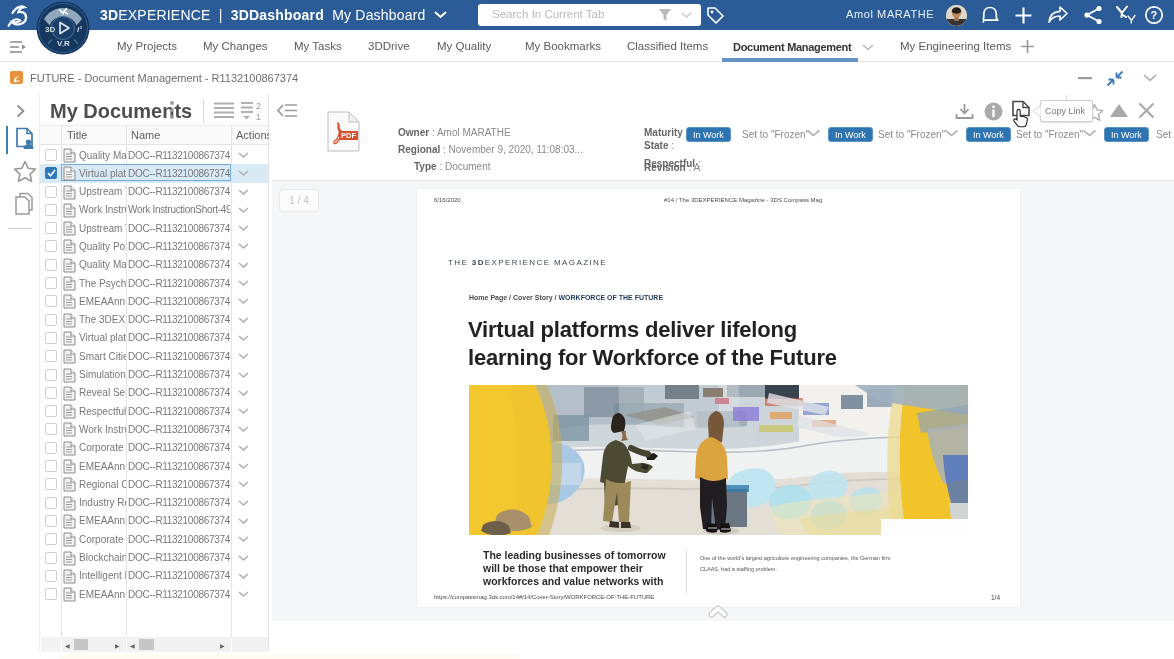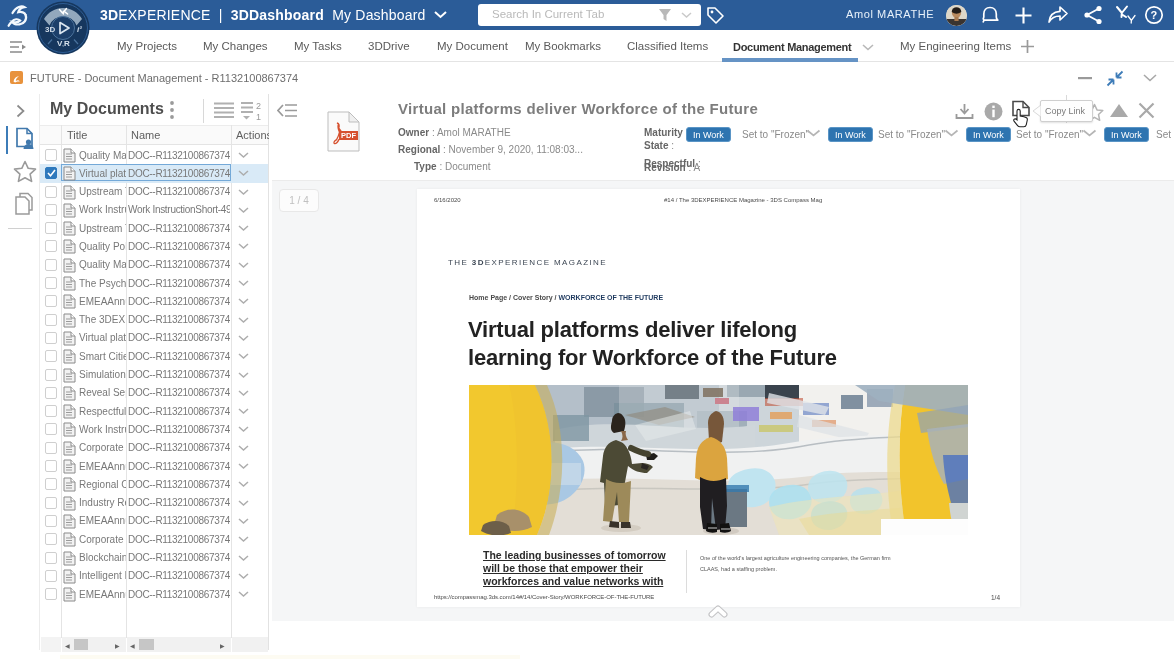--- a/index.html
+++ b/index.html
@@ -24,21 +24,21 @@
 
 
 #enoviabar { position:absolute; left:0; top:62px; width:1174px; height:32px; background:#fff; }
 #enoviaicon { position:absolute; left:10px; top:71px; width:13px; height:13px; background:#e8923c; border-radius:2px; }
 #enoviatxt { position:absolute; left:30px; top:72px; font-size:11px; color:#6d6d6d; }
 
 
 #rail { position:absolute; left:0; top:94px; width:40px; height:556px; background:#fff; border-right:1px solid #ececec; }
 #leftpanel { position:absolute; left:40px; top:94px; width:228px; height:556px; background:#fff; }
 #divider { position:absolute; left:268px; top:94px; width:1px; height:556px; background:#e2e2e2; }
-#paneltitle { position:absolute; left:50px; top:100px; font-size:16px; font-weight:bold; color:#4e4e4e;text-align:right; }
+#paneltitle { position:absolute; left:50px; top:100px; font-size:20px; font-weight:bold; color:#4e4e4e;text-align:right; }
 
 
 #thead { position:absolute; left:40px; top:125px; width:228px; height:20px; background:#fafafa; border-top:1px solid #ececec; border-bottom:1px solid #e4e4e4; }
 .colline { position:absolute; width:1px; background:#e4e4e4; }
 .hlabel { position:absolute; top:129px; font-size:11px; color:#5f5f5f; }
 #rows { position:absolute; left:40px; top:146px; width:228px; }
 .row { position:relative; width:228px; height:18.3px; }
 .row .cb { position:absolute; left:5px; top:3px; width:12px; height:12px; border:1px solid #cfcfcf; border-radius:2px; background:#fff; }
 .row .title { position:absolute; left:39px; top:3.5px; width:47px; font-size:10px; color:#787878; white-space:nowrap; overflow:hidden; }
 .row .name { position:absolute; left:88px; top:3.5px; width:102px; font-size:10px; letter-spacing:-0.3px; color:#787878; white-space:nowrap; overflow:hidden; }
@@ -63,21 +63,21 @@
 #viewer { position:absolute; left:272px; top:180px; width:902px; height:441px; background:#f5f6f7; border-top:1px solid #ebebeb; }
 #pagebadge { position:absolute; left:279px; top:189px; width:40px; height:23px; background:#fcfcfc; border:1px solid #e8e8e8; border-radius:4px; color:#c0c0c0; font-size:10px; text-align:center; line-height:22px; }
 #page { position:absolute; left:417px; top:189px; width:603px; height:418px; background:#fff; box-shadow:0 0 3px rgba(0,0,0,0.06); }
 
 
 .pdftiny { position:absolute; font-size:6px; color:#4a4a4a; }
 #mag { position:absolute; left:448px; top:258px; font-size:8px; letter-spacing:1.4px; color:#3d4754; }
 #crumb { position:absolute; left:469px; top:294px; font-size:7px; font-weight:bold; color:#4a4a4a; }
 #crumb .wf { color:#1f3a5f; }
 #h1a { position:absolute; left:468px; top:316px; width:420px; font-size:22px; line-height:28px; font-weight:bold; color:#222; letter-spacing:-0.2px; }
-#colbold { position:absolute; left:483px; top:549px; width:195px; font-size:10.5px; line-height:13px; font-weight:bold; color:#2a2a2a;text-decoration:underline; }
+#colbold { position:absolute; left:483px; top:549px; width:195px; font-size:10.5px; line-height:13px; font-weight:bold; color:#2a2a2a; }
 #coldiv { position:absolute; left:686px; top:550px; width:1px; height:43px; background:#dcdcdc; }
 #colsmall { position:absolute; left:700px; top:553px; width:200px; font-size:5.5px; line-height:11px; color:#555; }
 #pgurl { position:absolute; left:434px; top:594px; font-size:6px; letter-spacing:-0.05px; color:#4a4a4a; }
 #pgnum { position:absolute; left:991px; top:594px; font-size:6.5px; color:#4a4a4a; }
 </style>
 </head>
 <body>
 <div id="stage">
 
   <div id="topbar"></div>
@@ -154,21 +154,21 @@
 
   <div id="tabbar"></div>
   <svg class="abs" style="left:9px;top:40px;" width="20" height="14" viewBox="0 0 20 14">
     <path d="M1 2 h12 M1 7 h9 M1 12 h12" stroke="#8a8a8a" stroke-width="1.6"></path>
     <path d="M13 4.5 l4 2.5 -4 2.5 z" fill="#8a8a8a"></path>
   </svg>
   <span class="tab" style="left:117px">My Projects</span>
   <span class="tab" style="left:203px">My Changes</span>
   <span class="tab" style="left:294px">My Tasks</span>
   <span class="tab" style="left:368px">3DDrive</span>
-  <span class="tab" style="left:437px">My Document</span>
+  <span class="tab" style="left:437px">My Quality</span>
   <span class="tab" style="left:525px">My Bookmarks</span>
   <span class="tab" style="left:627px">Classified Items</span>
   <span class="tab" style="left:733px; color:#333; font-weight:bold; font-size:11px; letter-spacing:-0.3px; top:41px;">Document Management</span>
   <svg class="abs" style="left:862px;top:44px;" width="12" height="8" viewBox="0 0 12 8">
       <path d="M1 1 l5 4.5 L11 1" fill="none" stroke="#b8b8b8" stroke-width="1.6"></path>
     </svg>
   <span class="tab" style="left:900px">My Engineering Items</span>
   <svg class="abs" style="left:1020px;top:39px;" width="15" height="15" viewBox="0 0 15 15">
       <path d="M7.5 1 v13 M1 7.5 h13" stroke="#9a9a9a" stroke-width="1.7"></path>
     </svg>
@@ -677,21 +677,20 @@
   <svg class="abs" style="left:1033px;top:105px;" width="8" height="12" viewBox="0 0 8 12">
       <path d="M8 0 L0 6 L8 12 Z" fill="#fefefe" stroke="#cfcfcf" stroke-width="0.8"></path>
     </svg>
   <div class="abs" style="left:1045px;top:106px;font-size:9px;color:#7a7a7a;">Copy Link</div>
   <svg class="abs" style="left:1110px;top:104px;" width="18" height="13" viewBox="0 0 18 13">
       <path d="M9 0 L18 13 H0 Z" fill="#a9a9a9"></path>
     </svg>
   <svg class="abs" style="left:1138px;top:102px;" width="17" height="17" viewBox="0 0 17 17">
       <path d="M1.5 1.5 L15.5 15.5 M15.5 1.5 L1.5 15.5" stroke="#a9a9a9" stroke-width="2.2"></path>
     </svg>
-  <div id="doc-title">Virtual platforms deliver Workforce of the Future</div>
   <div class="meta" style="left:398px; top:127px;"><b>Owner</b> : Amol MARATHE</div>
   <div class="meta" style="left:398px; top:144px;"><b>Regional</b> : November 9, 2020, 11:08:03...</div>
   <div class="meta" style="left:398px; top:161px;margin-left:16px;"><b>Type</b> : Document</div>
 
   <div class="meta" style="left:644px; top:127px;"><b>Maturity</b></div>
   <div class="meta" style="left:644px; top:140px;text-align:center;"><b>State</b> :</div>
   <div class="meta" style="left:644px; top:162px;"><b>Revision</b> : A</div>
   <div class="meta" style="left:644px; top:158px;"><b>Respectful</b> :</div>
 
   <div class="badge" style="left:686px;">In Work</div>

